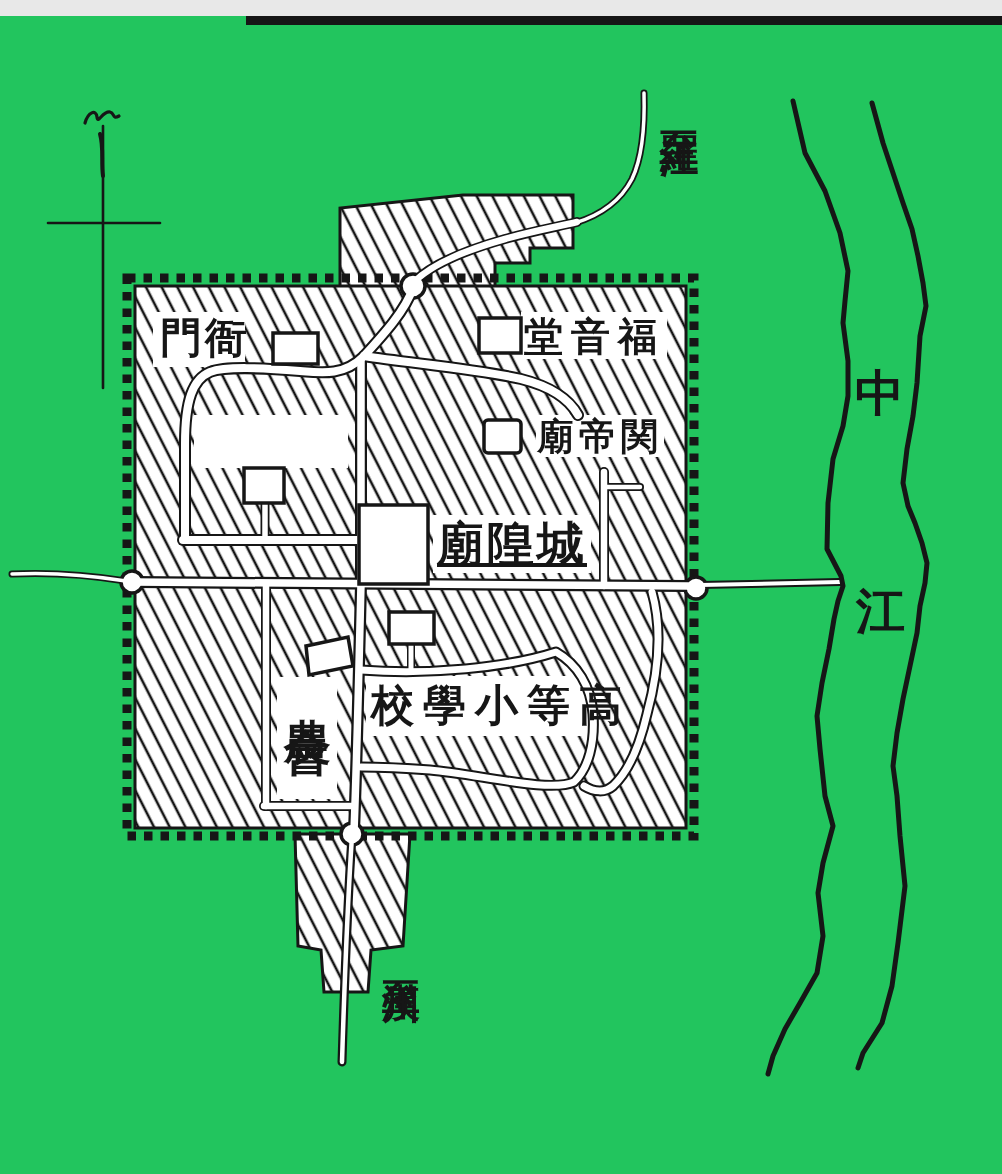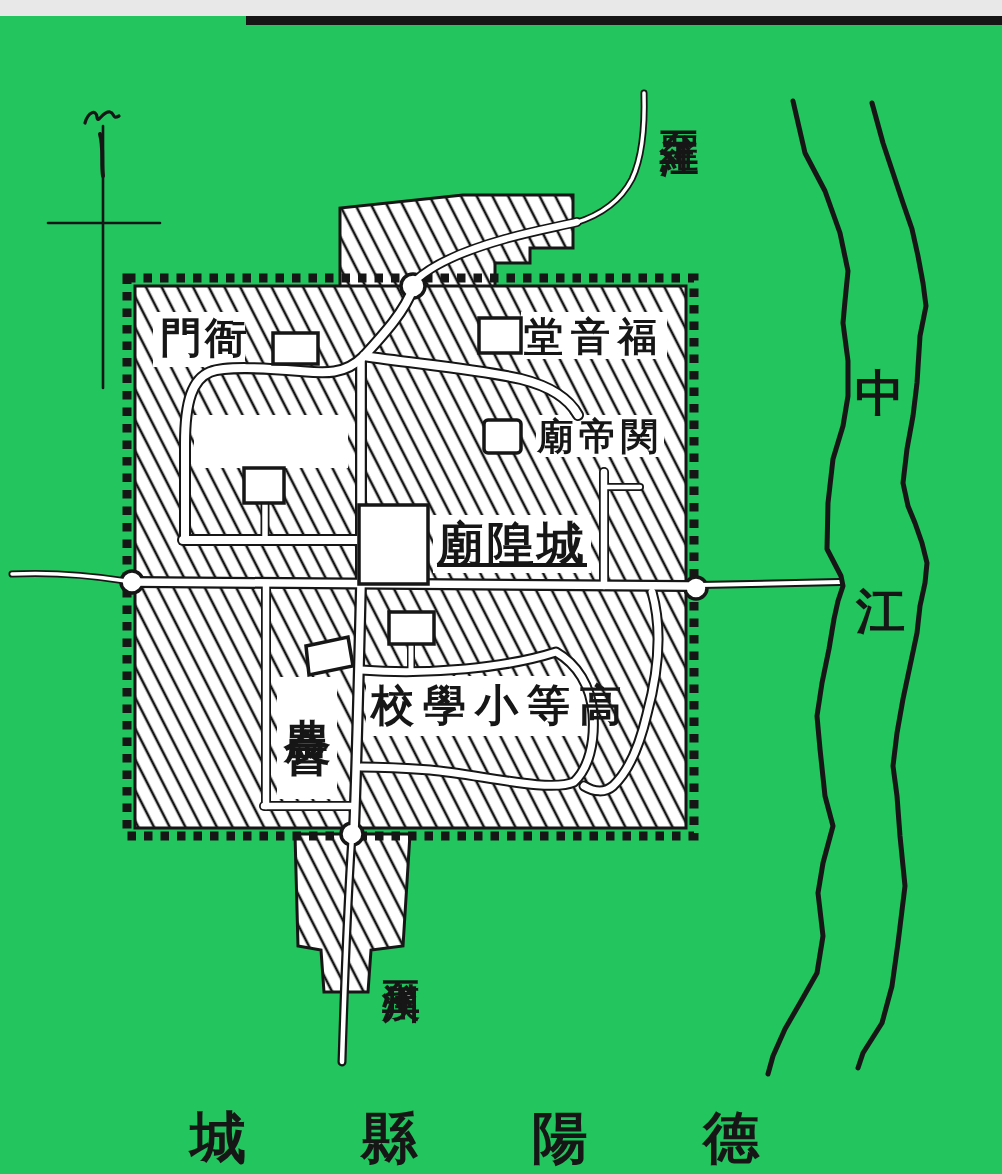--- a/index.html
+++ b/index.html
@@ -139,14 +139,13 @@
   <div class="lbl" id="lbl-yamen">門衙</div>
   <div class="lbl" id="lbl-guandi">廟帝関</div>
   <div class="lbl" id="lbl-gospel">堂音福</div>
   <div class="lbl" id="lbl-chenghuang">廟隍城</div>
   <div class="lbl" id="lbl-school">校學小等高</div>
   <div class="lbl vert" id="lbl-nonghui">農會</div>
   <div class="lbl vert" id="lbl-luojiang">至羅江</div>
   <div class="lbl vert" id="lbl-hanzhou">至漢州</div>
   <div class="lbl" id="char-zhong">中</div>
   <div class="lbl" id="char-jiang">江</div>
-  <div class="lbl" id="map-title">城縣陽德</div>
 </div>
 
 </body></html>

